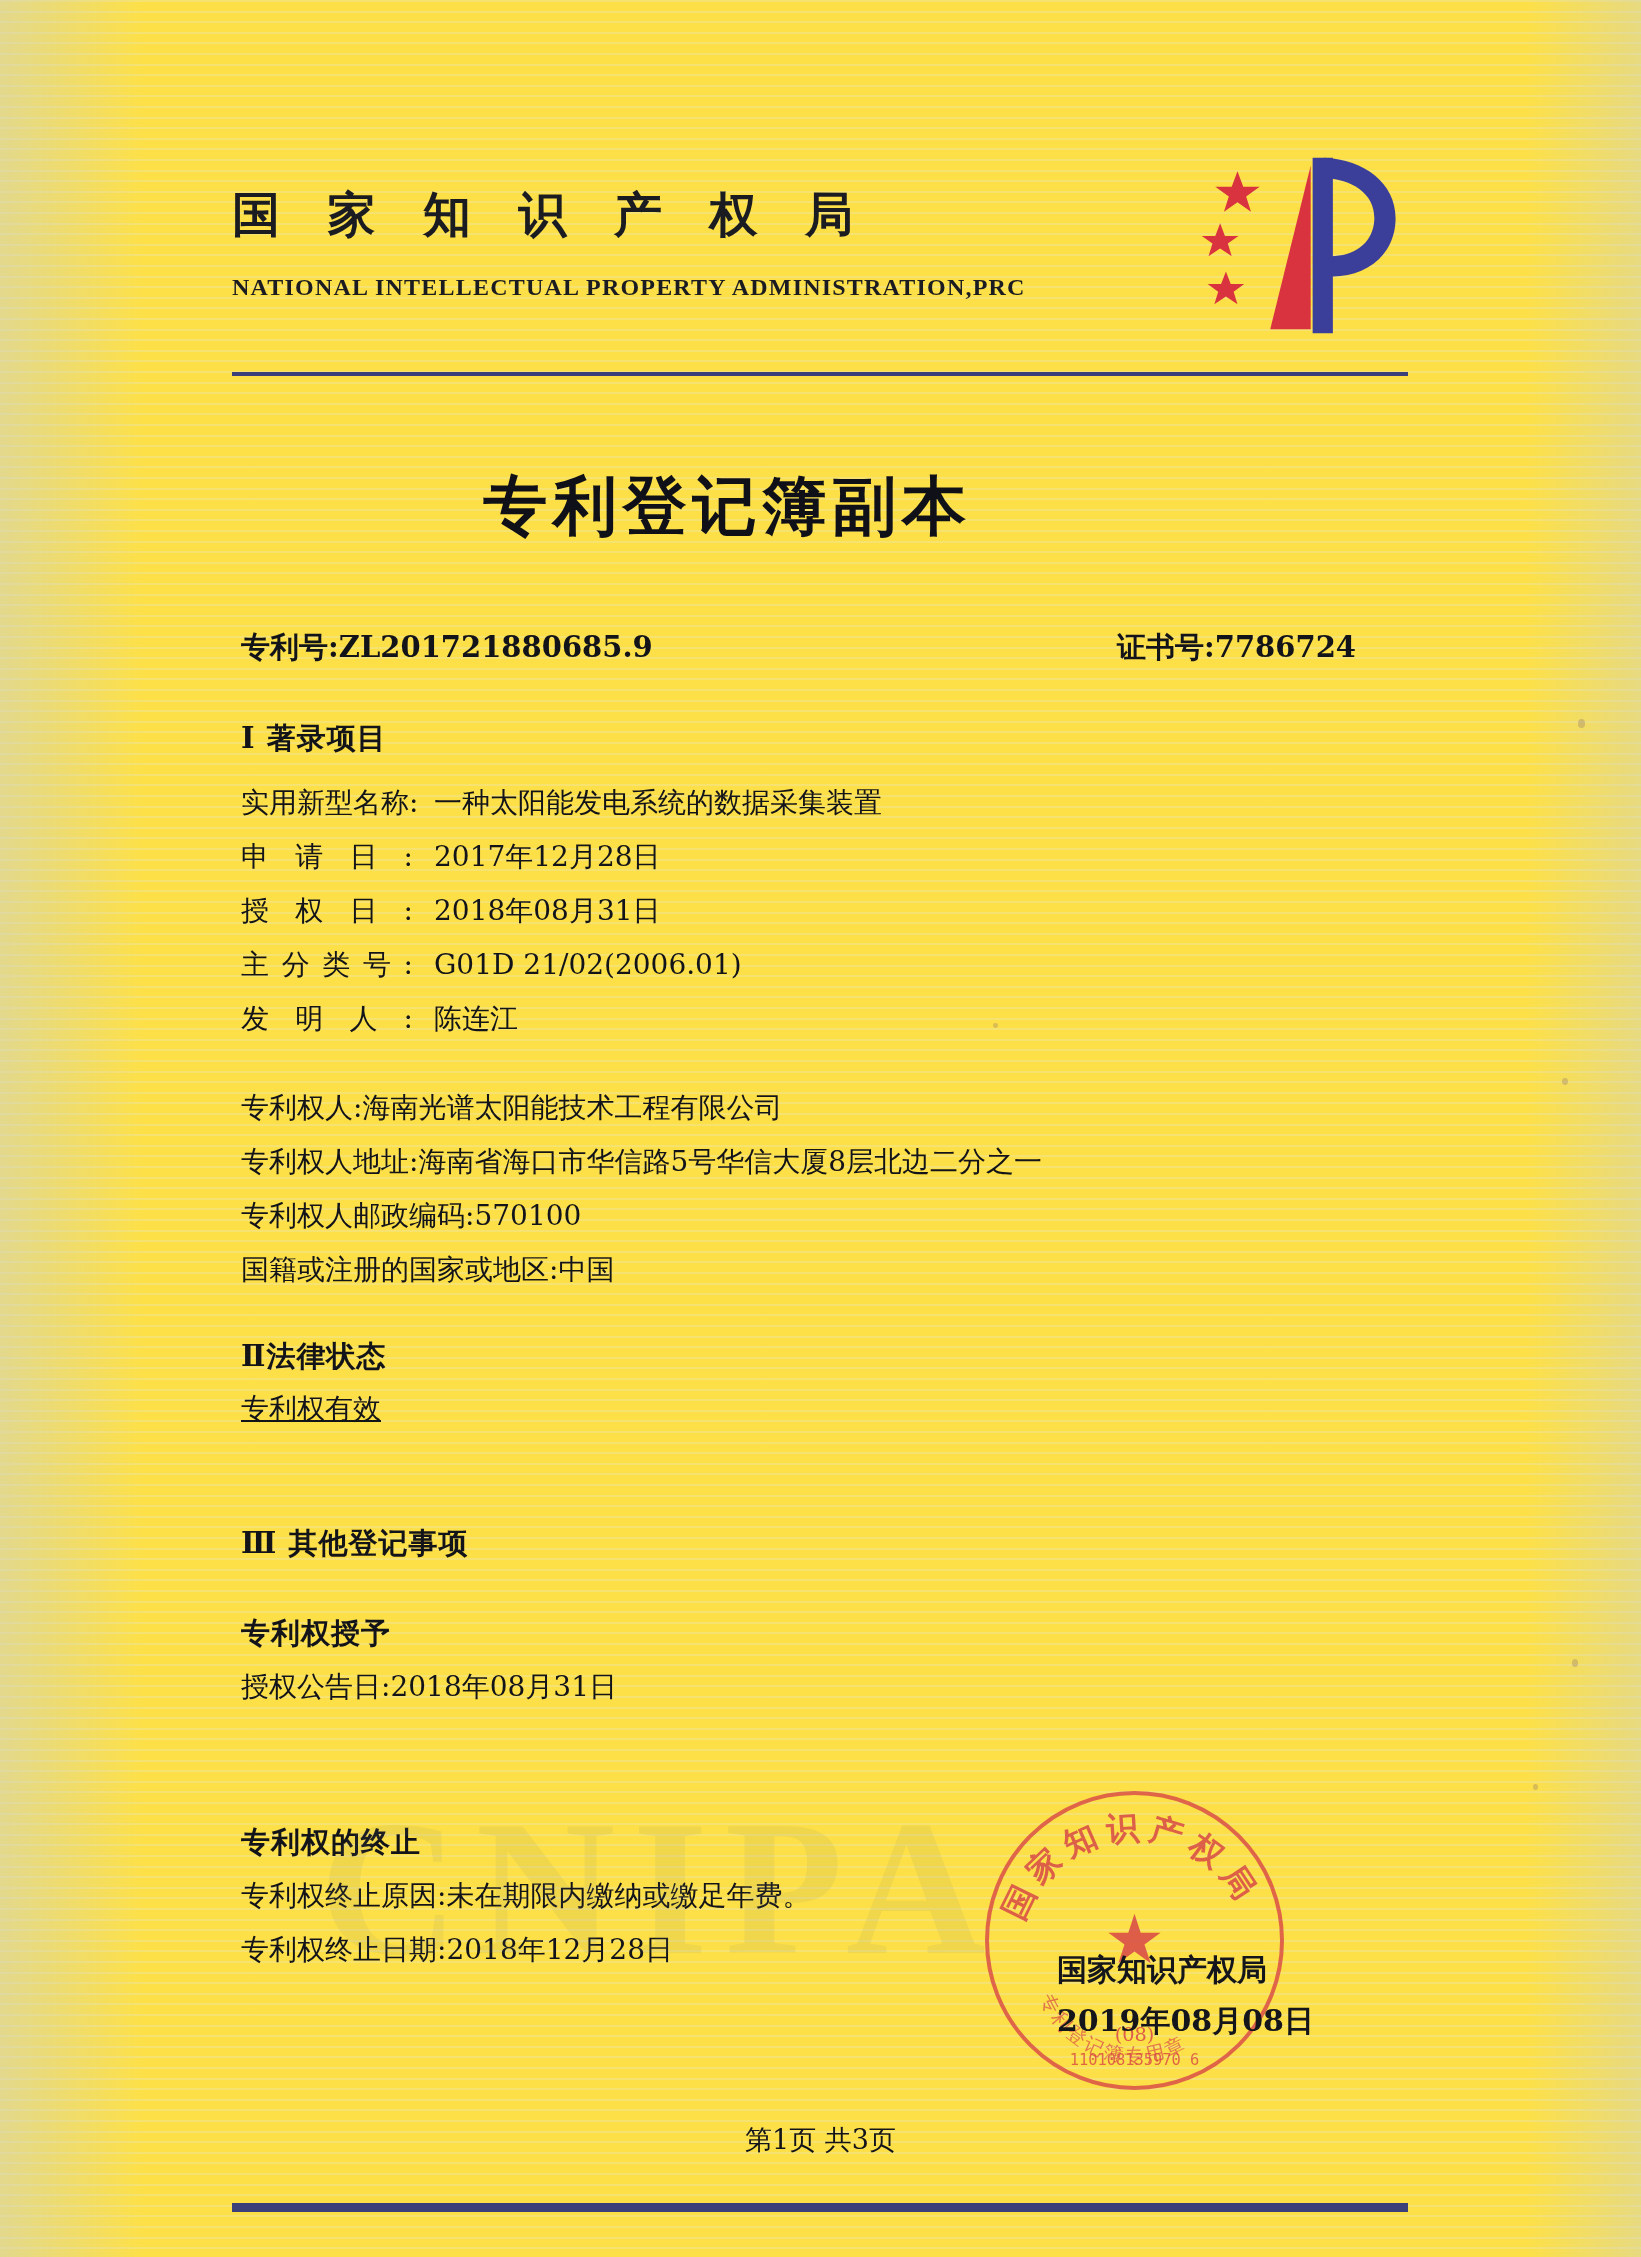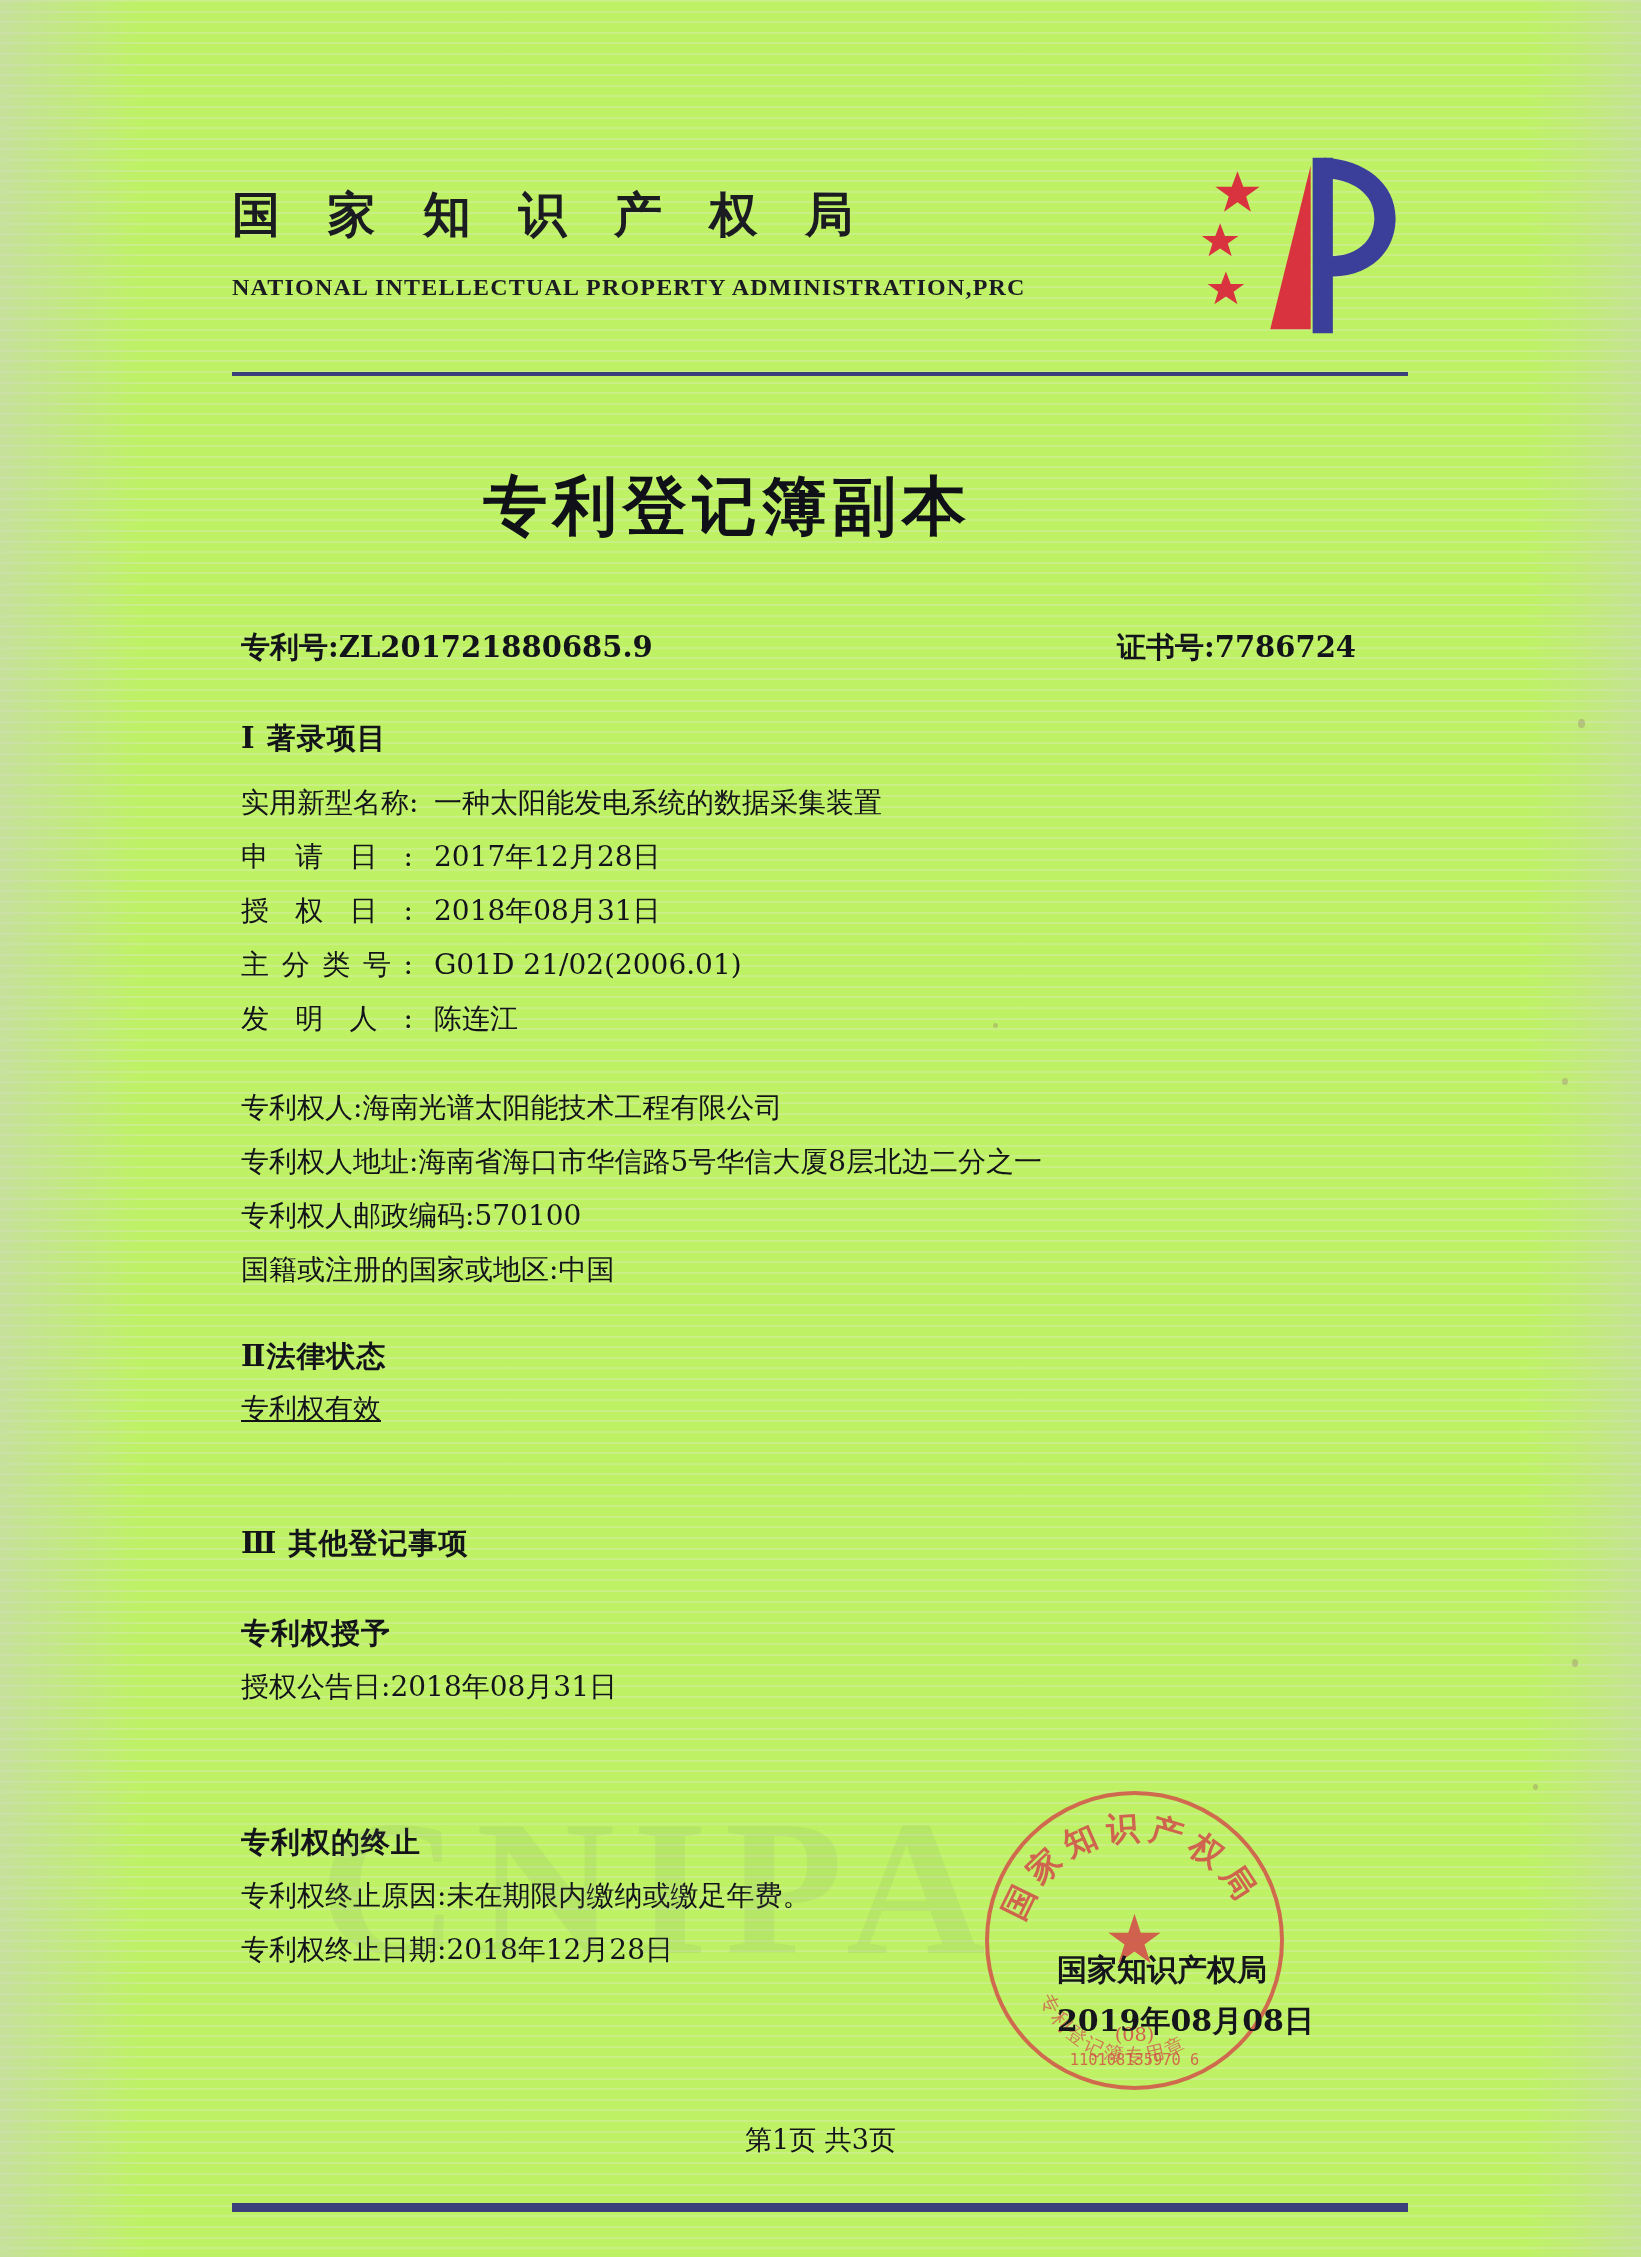--- a/index.html
+++ b/index.html
@@ -4,21 +4,21 @@
 <style>
   html, body {
     margin: 0;
     padding: 0;
     background: #ffffff;
   }
   .page {
     position: relative;
     width: 1641px;
     height: 2257px;
-    background: #bef264;
+    background: #fde047;
     overflow: hidden;
     font-family: "Liberation Serif", serif;
     color: #13131a;
   }
   
   .paper-texture {
     position: absolute;
     inset: 0;
     background:
       repeating-linear-gradient(

